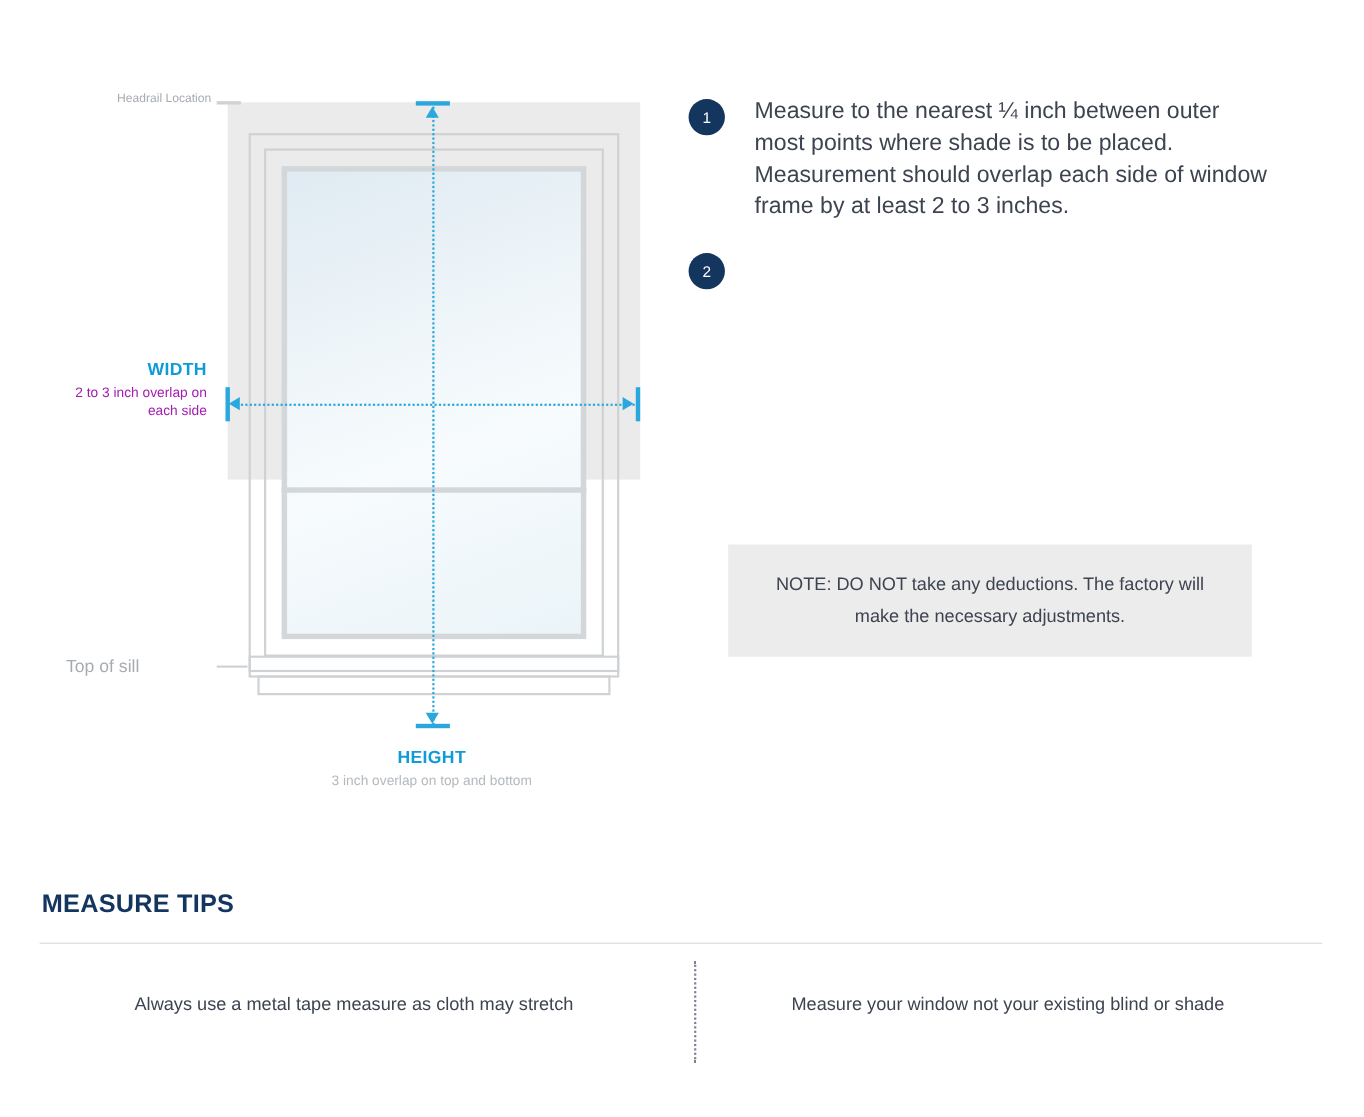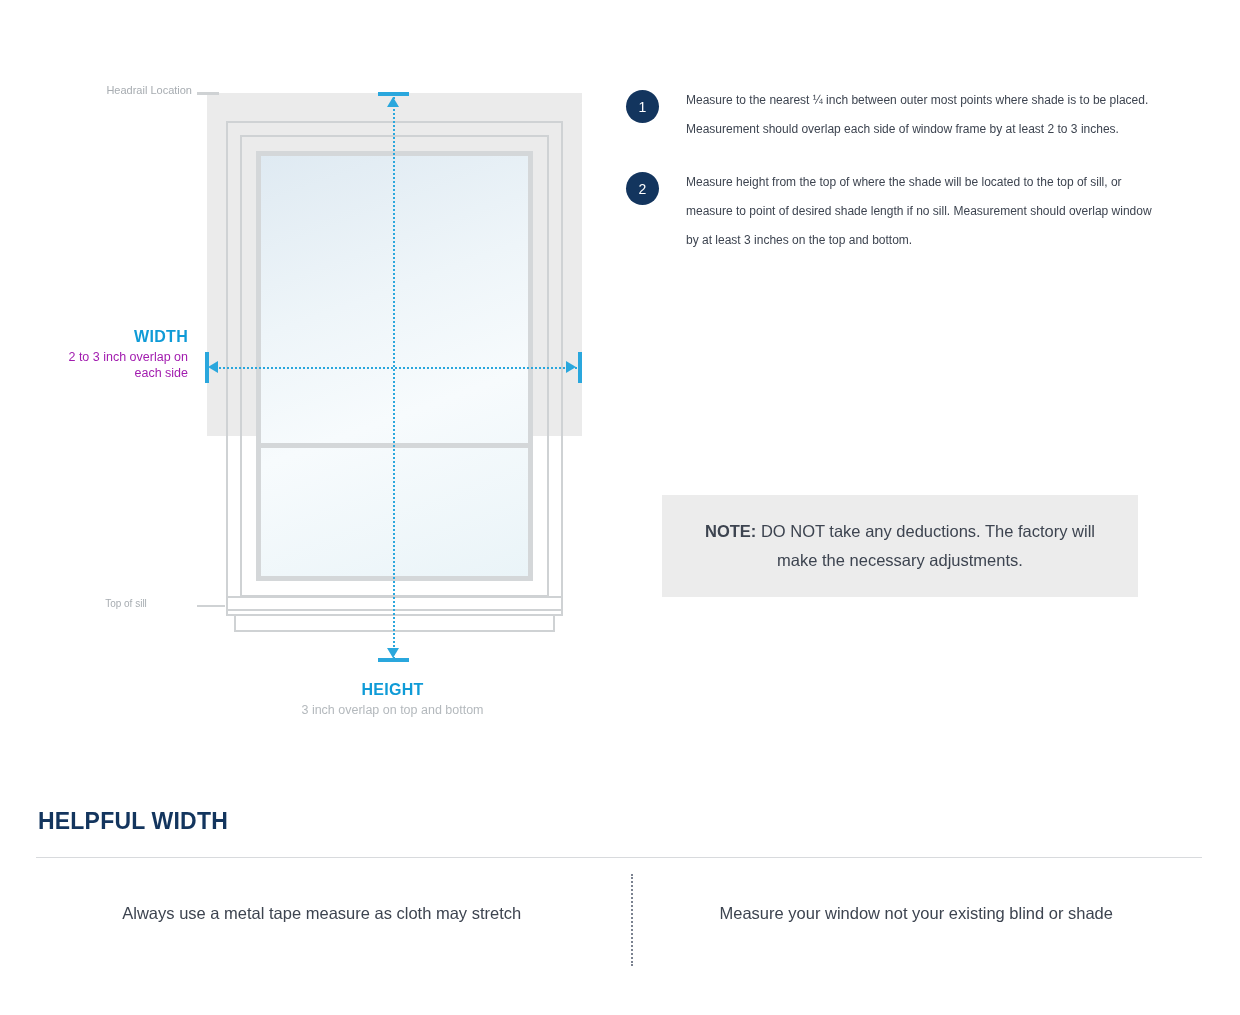--- a/index.html
+++ b/index.html
@@ -119,22 +119,22 @@
     top: 605px;
     width: 28px;
     height: 2px;
     background: #cfd2d4;
   }
   .label-sill {
     position: absolute;
     left: 60px;
     top: 598px;
     width: 132px;
-    text-align: center;
-    font-size: 10px;
+    text-align: left;
+    font-size: 16px;
     color: #a7acb1;
   }
 
   
   .dim-h-line {
     position: absolute;
     left: 212px;
     top: 367px;
     width: 365px;
     height: 0;
@@ -285,21 +285,21 @@
     justify-content: center;
   }
   .step-title {
     color: #0f9bd7;
     font-weight: bold;
     font-size: 20.5px;
     letter-spacing: .2px;
     margin: 0 0 9px 0;
   }
   .step-body {
-    font-size: 12px;
+    font-size: 21px;
     line-height: 29px;
     color: #3d4450;
     max-width: 470px;
   }
 
   .note-box {
     position: absolute;
     left: 662px;
     top: 495px;
     width: 476px;
@@ -307,21 +307,21 @@
     padding: 22px 26px;
     box-sizing: border-box;
     text-align: center;
   }
   .note-box .note-text {
     font-size: 16.5px;
     line-height: 29px;
     color: #3d4450;
   }
   .note-box b {
-    font-weight: bold;
+    font-weight: normal;
   }
 
   
   #tips {
     position: absolute;
     left: 36px;
     top: 808px;
     width: 1166px;
   }
   .tips-title {
@@ -405,28 +405,27 @@
 
 <div id="steps">
 
   <div class="step">
     <div class="step-badge">1</div>
     <div class="step-body">Measure to the nearest ¼ inch between outer most points where shade is to be placed. Measurement should overlap each side of window frame by at least 2 to 3 inches.</div>
   </div>
 
   <div class="step">
     <div class="step-badge">2</div>
-    <div class="step-body">Measure height from the top of where the shade will be located to the top of sill, or measure to point of desired shade length if no sill. Measurement should overlap window by at least 3 inches on the top and bottom.</div>
   </div>
 </div>
 
 <div class="note-box">
   <div class="note-text"><b>NOTE:</b> <span>DO NOT take any deductions. The factory will make the necessary adjustments.</span></div>
 </div>
 
 <div id="tips">
-  <div class="tips-title">HELPFUL WIDTH</div>
+  <div class="tips-title">MEASURE TIPS</div>
   <div class="tips-rule"></div>
   <div class="tips-row">
     <div class="tip">Always use a metal tape measure as cloth may stretch</div>
     <div class="tip">Measure your window not your existing blind or shade</div>
   </div>
 </div>
 
 </body></html>

